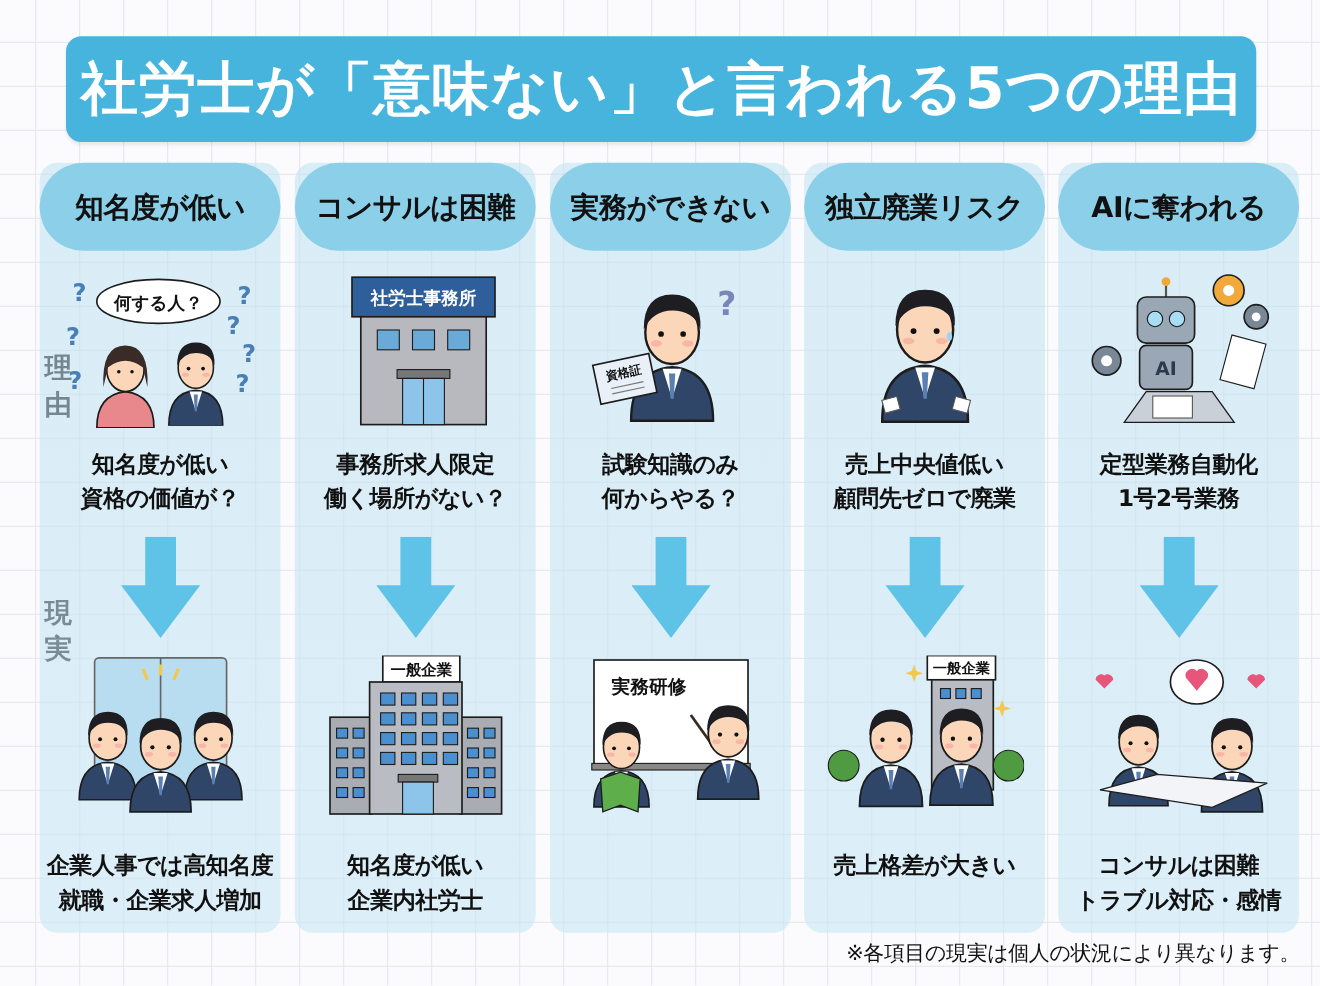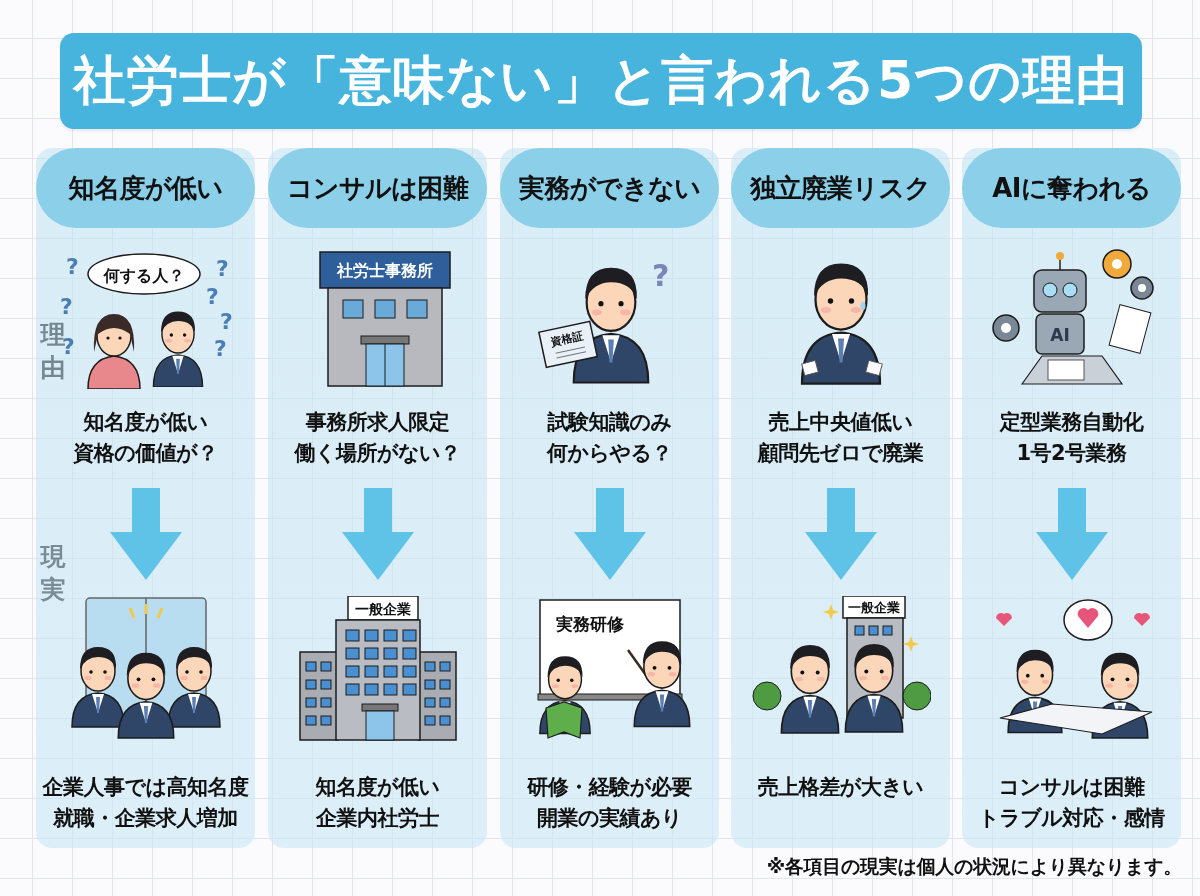--- a/index.html
+++ b/index.html
@@ -48,21 +48,21 @@
   .caption {
     position: absolute; left: 0; width: 100%;
     text-align: center; font-size: 21px; font-weight: bold; line-height: 31px;
     white-space: nowrap; letter-spacing: -0.5px;
   }
   .cap-top { top: 259px; }
   .cap-bot { top: 624px; }
   .arrow { position: absolute; left: 50%; transform: translateX(-50%); top: 340px; width: 72px; height: 92px; }
   .footnote {
     position: absolute; right: 18px; top: 854px;
-    font-size: 19px; font-weight: bold; letter-spacing: -0.3px;
+    font-size: 19px; font-weight: normal; letter-spacing: -0.3px;
   }
 </style>
 </head>
 <body>
 
 <div class="title-bar">
   <h1>社労士が「意味ない」と言われる5つの理由</h1>
 </div>
 
 <div class="side-label" style="top:318px">
@@ -241,24 +241,20 @@
     <text x="70" y="34" font-size="17" font-weight="bold" text-anchor="middle" fill="#111">実務研修</text>
     <line x1="108" y1="54" x2="128" y2="82" stroke="#3a2a20" stroke-width="2.5"></line>
     <g transform="translate(110,20)">
         <use href="#person" width="64" height="125"></use>
       </g>
     <g transform="translate(16,44)">
         <use href="#person" width="58" height="100"></use>
       </g>
     <polygon points="26,112 44,106 62,112 60,142 44,136 28,142" fill="#5fae4c" stroke="#1c1c1c" stroke-width="1.2"></polygon>
   </svg>
-  <div class="caption cap-bot">
-    <div>研修・経験が必要</div>
-    <div>開業の実績あり</div>
-  </div>
 </div>
 
 <div class="col" style="left:731px">
   <div class="col-head">独立廃業リスク</div>
   <svg class="illus illus-top" viewBox="0 0 180 145">
     <g transform="translate(45,2)">
         <use href="#person" width="90" height="140"></use>
       </g>
     <ellipse cx="112" cy="62" rx="2.5" ry="4" fill="#9fd3f0"></ellipse>
     <rect x="52" y="118" width="14" height="12" fill="#fff" stroke="#555" transform="rotate(-15 59 124)"></rect>

